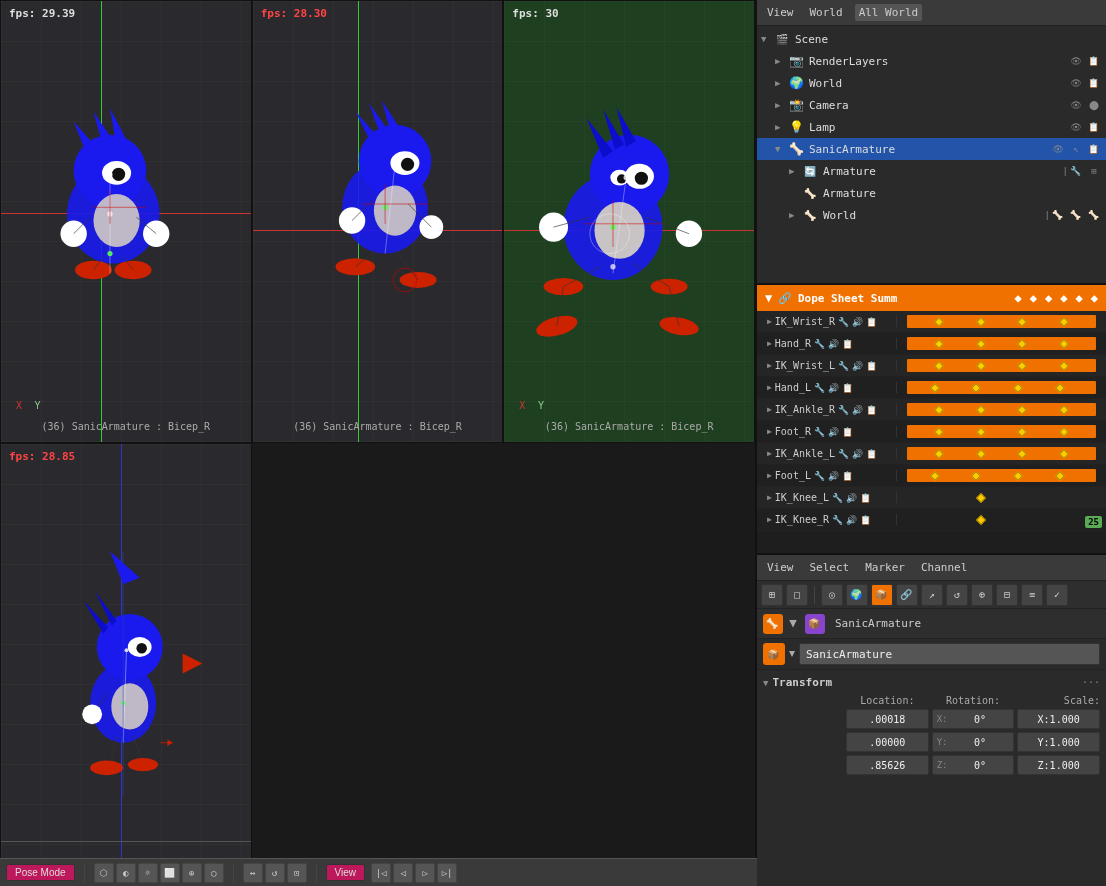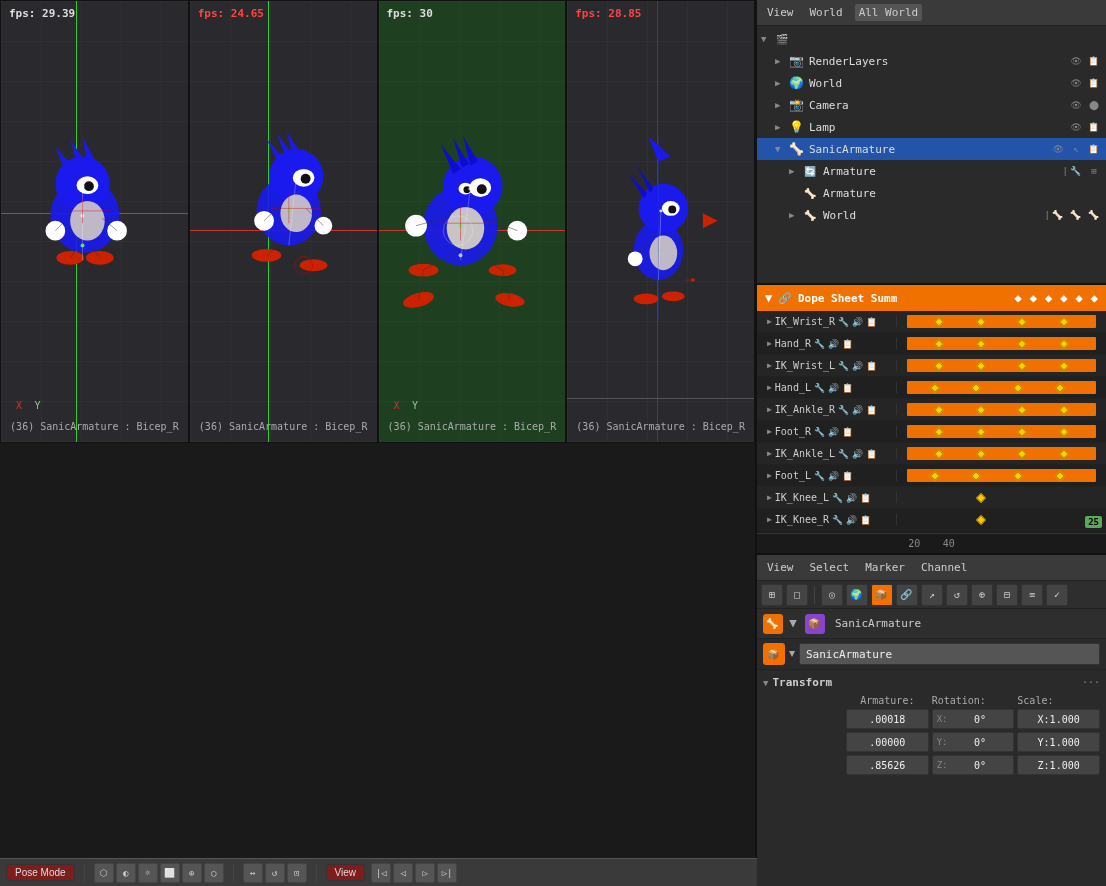--- a/index.html
+++ b/index.html
@@ -19,21 +19,21 @@
       display: flex;
       width: 1106px;
       height: 886px;
     }
 
     
     #viewports {
       width: 757px;
       height: 886px;
       display: grid;
-      grid-template-columns: 1fr 1fr 1fr 1fr;
+      grid-template-columns: 1fr 1fr 1fr;
       grid-template-rows: 1fr 1fr;
       border-right: 2px solid #111;
     }
 
     .viewport {
       position: relative;
       overflow: hidden;
       border: 1px solid #111;
     }
 
@@ -116,21 +116,21 @@
       background: #3a3a3a;
       display: flex;
       align-items: center;
       padding: 0 6px;
       gap: 6px;
       border-top: 1px solid #555;
       z-index: 20;
     }
 
     .bottom-btn {
-      background: #7f1d1d;
+      background: #be185d;
       border: 1px solid #333;
       color: #ddd;
       padding: 2px 8px;
       font-size: 10px;
       cursor: pointer;
       border-radius: 2px;
     }
 
     
     #right-panel {
@@ -572,21 +572,21 @@
         <span class="ax-x">X</span>
         <span class="ax-y">Y</span>
       </div>
       <div class="viewport-label">(36) SanicArmature : Bicep_R</div>
     </div>
 
     <div class="viewport viewport-tr">
       <div class="grid-overlay"></div>
       <div class="axis-x" style="top:52%;"></div>
       <div class="axis-y" style="left:42%;"></div>
-      <span class="fps-label">fps: 24.65</span>
+      <span class="fps-label">fps: 28.30</span>
       <svg class="sonic-svg" viewBox="0 0 378 443">
 
         <ellipse cx="200" cy="200" rx="65" ry="70" fill="#1a1aee" opacity="0.9"></ellipse>
 
         <circle cx="215" cy="130" r="55" fill="#1a1aee"></circle>
 
         <polygon points="180,105 155,55 195,100" fill="#1a1aee"></polygon>
         <polygon points="195,95 175,42 210,90" fill="#1a1aee"></polygon>
         <polygon points="210,92 195,38 225,85" fill="#1a1aee"></polygon>
 
@@ -750,20 +750,21 @@
       <div id="outliner-header">
         <span class="header-btn">View</span>
         <span class="header-btn">World</span>
         <span class="header-btn active">All World</span>
       </div>
       <div id="outliner-content">
 
         <div class="outliner-row">
           <span class="expand-arrow">▼</span>
           <span class="row-icon">🎬</span>
+          <span class="row-label">Scene</span>
         </div>
 
         <div class="outliner-row">
           <span style="width:14px"></span>
           <span class="expand-arrow">▶</span>
           <span class="row-icon" style="font-size:12px">📷</span>
           <span class="row-label">RenderLayers</span>
           <div class="row-actions">
             <span class="row-action-btn">👁</span>
             <span class="row-action-btn">📋</span>
@@ -1019,24 +1020,20 @@
             <span style="font-size:9px; color:#888">🔊</span>
             <span style="font-size:9px; color:#888">📋</span>
           </div>
           <div class="dope-channel">
             <div class="dope-diamond" style="left:40%"></div>
           </div>
           <div class="frame-indicator">25</div>
         </div>
       </div>
 
-      <div class="dope-timeline-footer">
-        <span style="flex:1; text-align:center">20</span>
-        <span style="flex:1; text-align:center">40</span>
-      </div>
     </div>
 
     <div id="properties-panel">
 
       <div id="props-header">
         <span class="props-header-btn">View</span>
         <span class="props-header-btn">Select</span>
         <span class="props-header-btn">Marker</span>
         <span class="props-header-btn">Channel</span>
       </div>
@@ -1072,23 +1069,23 @@
 
       <div id="transform-section">
         <div id="transform-header">
           <span class="tri">▼</span>
           <span class="label">Transform</span>
           <span class="dots">···</span>
         </div>
 
         <div style="display:grid; grid-template-columns:80px 1fr 1fr 1fr; gap:3px; margin-bottom:3px;">
           <span></span>
-          <span style="font-size:10px;color:#aaa;text-align:center;">Armature:</span>
-          <span style="font-size:10px;color:#aaa;text-align:left;">Rotation:</span>
-          <span style="font-size:10px;color:#aaa;text-align:left;">Scale:</span>
+          <span style="font-size:10px;color:#aaa;text-align:center;">Location:</span>
+          <span style="font-size:10px;color:#aaa;text-align:center;">Rotation:</span>
+          <span style="font-size:10px;color:#aaa;text-align:right;">Scale:</span>
         </div>
 
         <div class="transform-row">
           <span class="transform-label"></span>
           <div class="transform-field">
             <span>.00018</span>
           </div>
           <div class="transform-field">
             <span class="axis-prefix">X:</span>
             <span style="padding-left:14px">0°</span>

